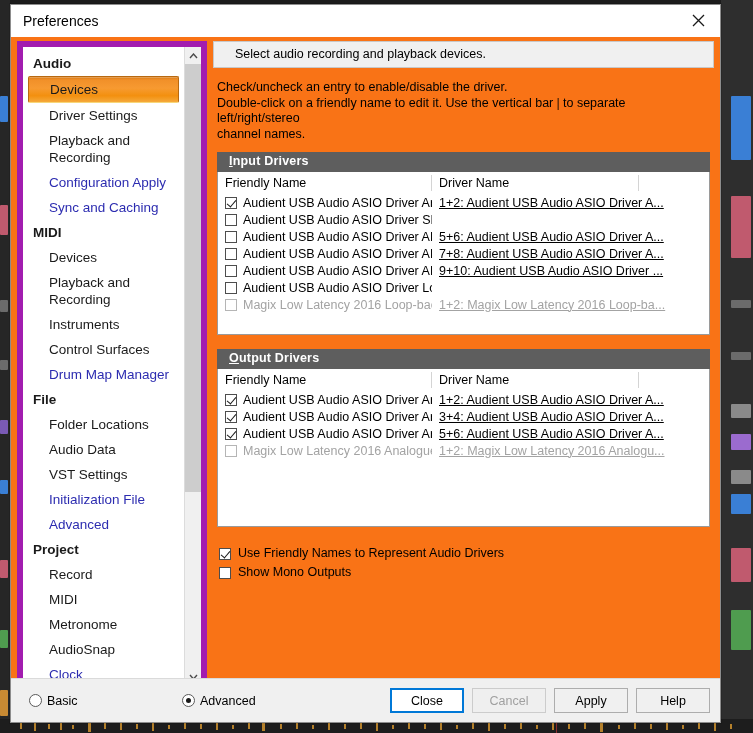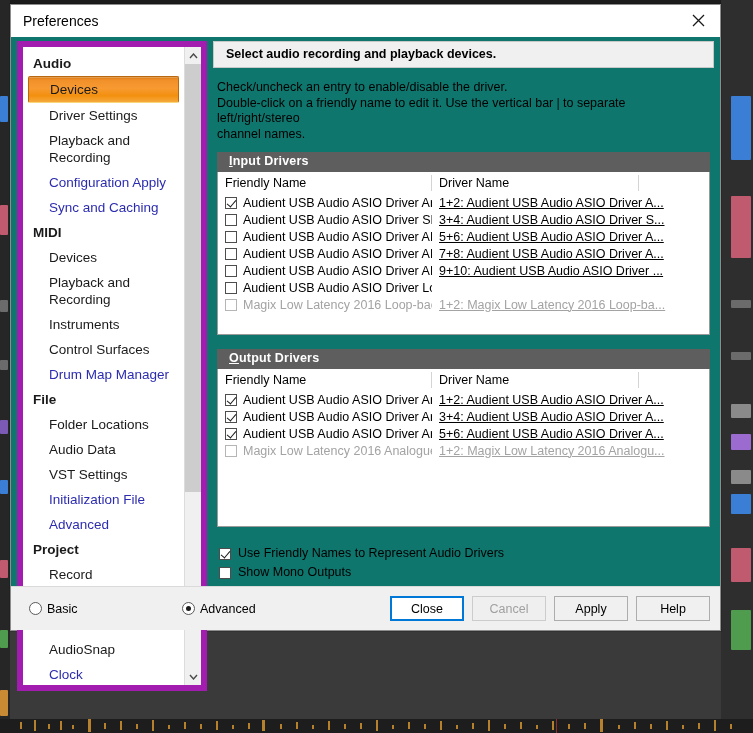--- a/index.html
+++ b/index.html
@@ -40,22 +40,22 @@
   }
   #bg-top-strip {
     position: absolute; left: 0; top: 0; width: 753px; height: 4px;
     background: #1b1b1b;
   }
 
   
   #dialog {
     position: absolute;
     left: 10px; top: 4px;
-    width: 711px; height: 627px;
-    background: #0f766e;
+    width: 711px; height: 719px;
+    background: #f97316;
     border: 1px solid #8d8d8d;
     box-shadow: 0 0 0 1px rgba(0,0,0,0.12);
     display: flex; flex-direction: column;
   }
   #titlebar {
     height: 32px; flex: 0 0 32px;
     background: #ffffff;
     position: relative;
   }
   #title-text {
@@ -137,22 +137,22 @@
   #pane {
     flex: 1 1 auto;
     margin-left: 6px;
     display: flex; flex-direction: column;
     min-width: 0;
     height: 650px;
   }
   #pane-header {
     background: #f0f0f0;
     border: 1px solid #c8c8c8;
-    font-size: 12.5px; font-weight: bold; color: #000;
-    padding: 5px 12px;
+    font-size: 12.5px; font-weight: normal; color: #000;
+    padding: 5px 21px;
     line-height: 15px;
   }
   #pane-desc {
     font-size: 12.5px; color: #000;
     line-height: 15.5px;
     padding: 12px 4px 10px 4px;
   }
   #pane-desc .vbar {
     font-family: "Liberation Serif", serif;
     font-weight: bold;
@@ -450,21 +450,20 @@
                   <span class="cb checked"></span>
                   <span>Audient USB Audio ASIO Driver Anal...</span>
                 </div>
                 <div class="cell-driver">1+2: Audient USB Audio ASIO Driver A...</div>
               </div>
               <div class="row">
                 <div class="cell-friendly">
                   <span class="cb"></span>
                   <span>Audient USB Audio ASIO Driver SPD...</span>
                 </div>
-                <div class="cell-driver">3+4: Audient USB Audio ASIO Driver S...</div>
               </div>
               <div class="row">
                 <div class="cell-friendly">
                   <span class="cb"></span>
                   <span>Audient USB Audio ASIO Driver ADA...</span>
                 </div>
                 <div class="cell-driver">5+6: Audient USB Audio ASIO Driver A...</div>
               </div>
               <div class="row">
                 <div class="cell-friendly">

